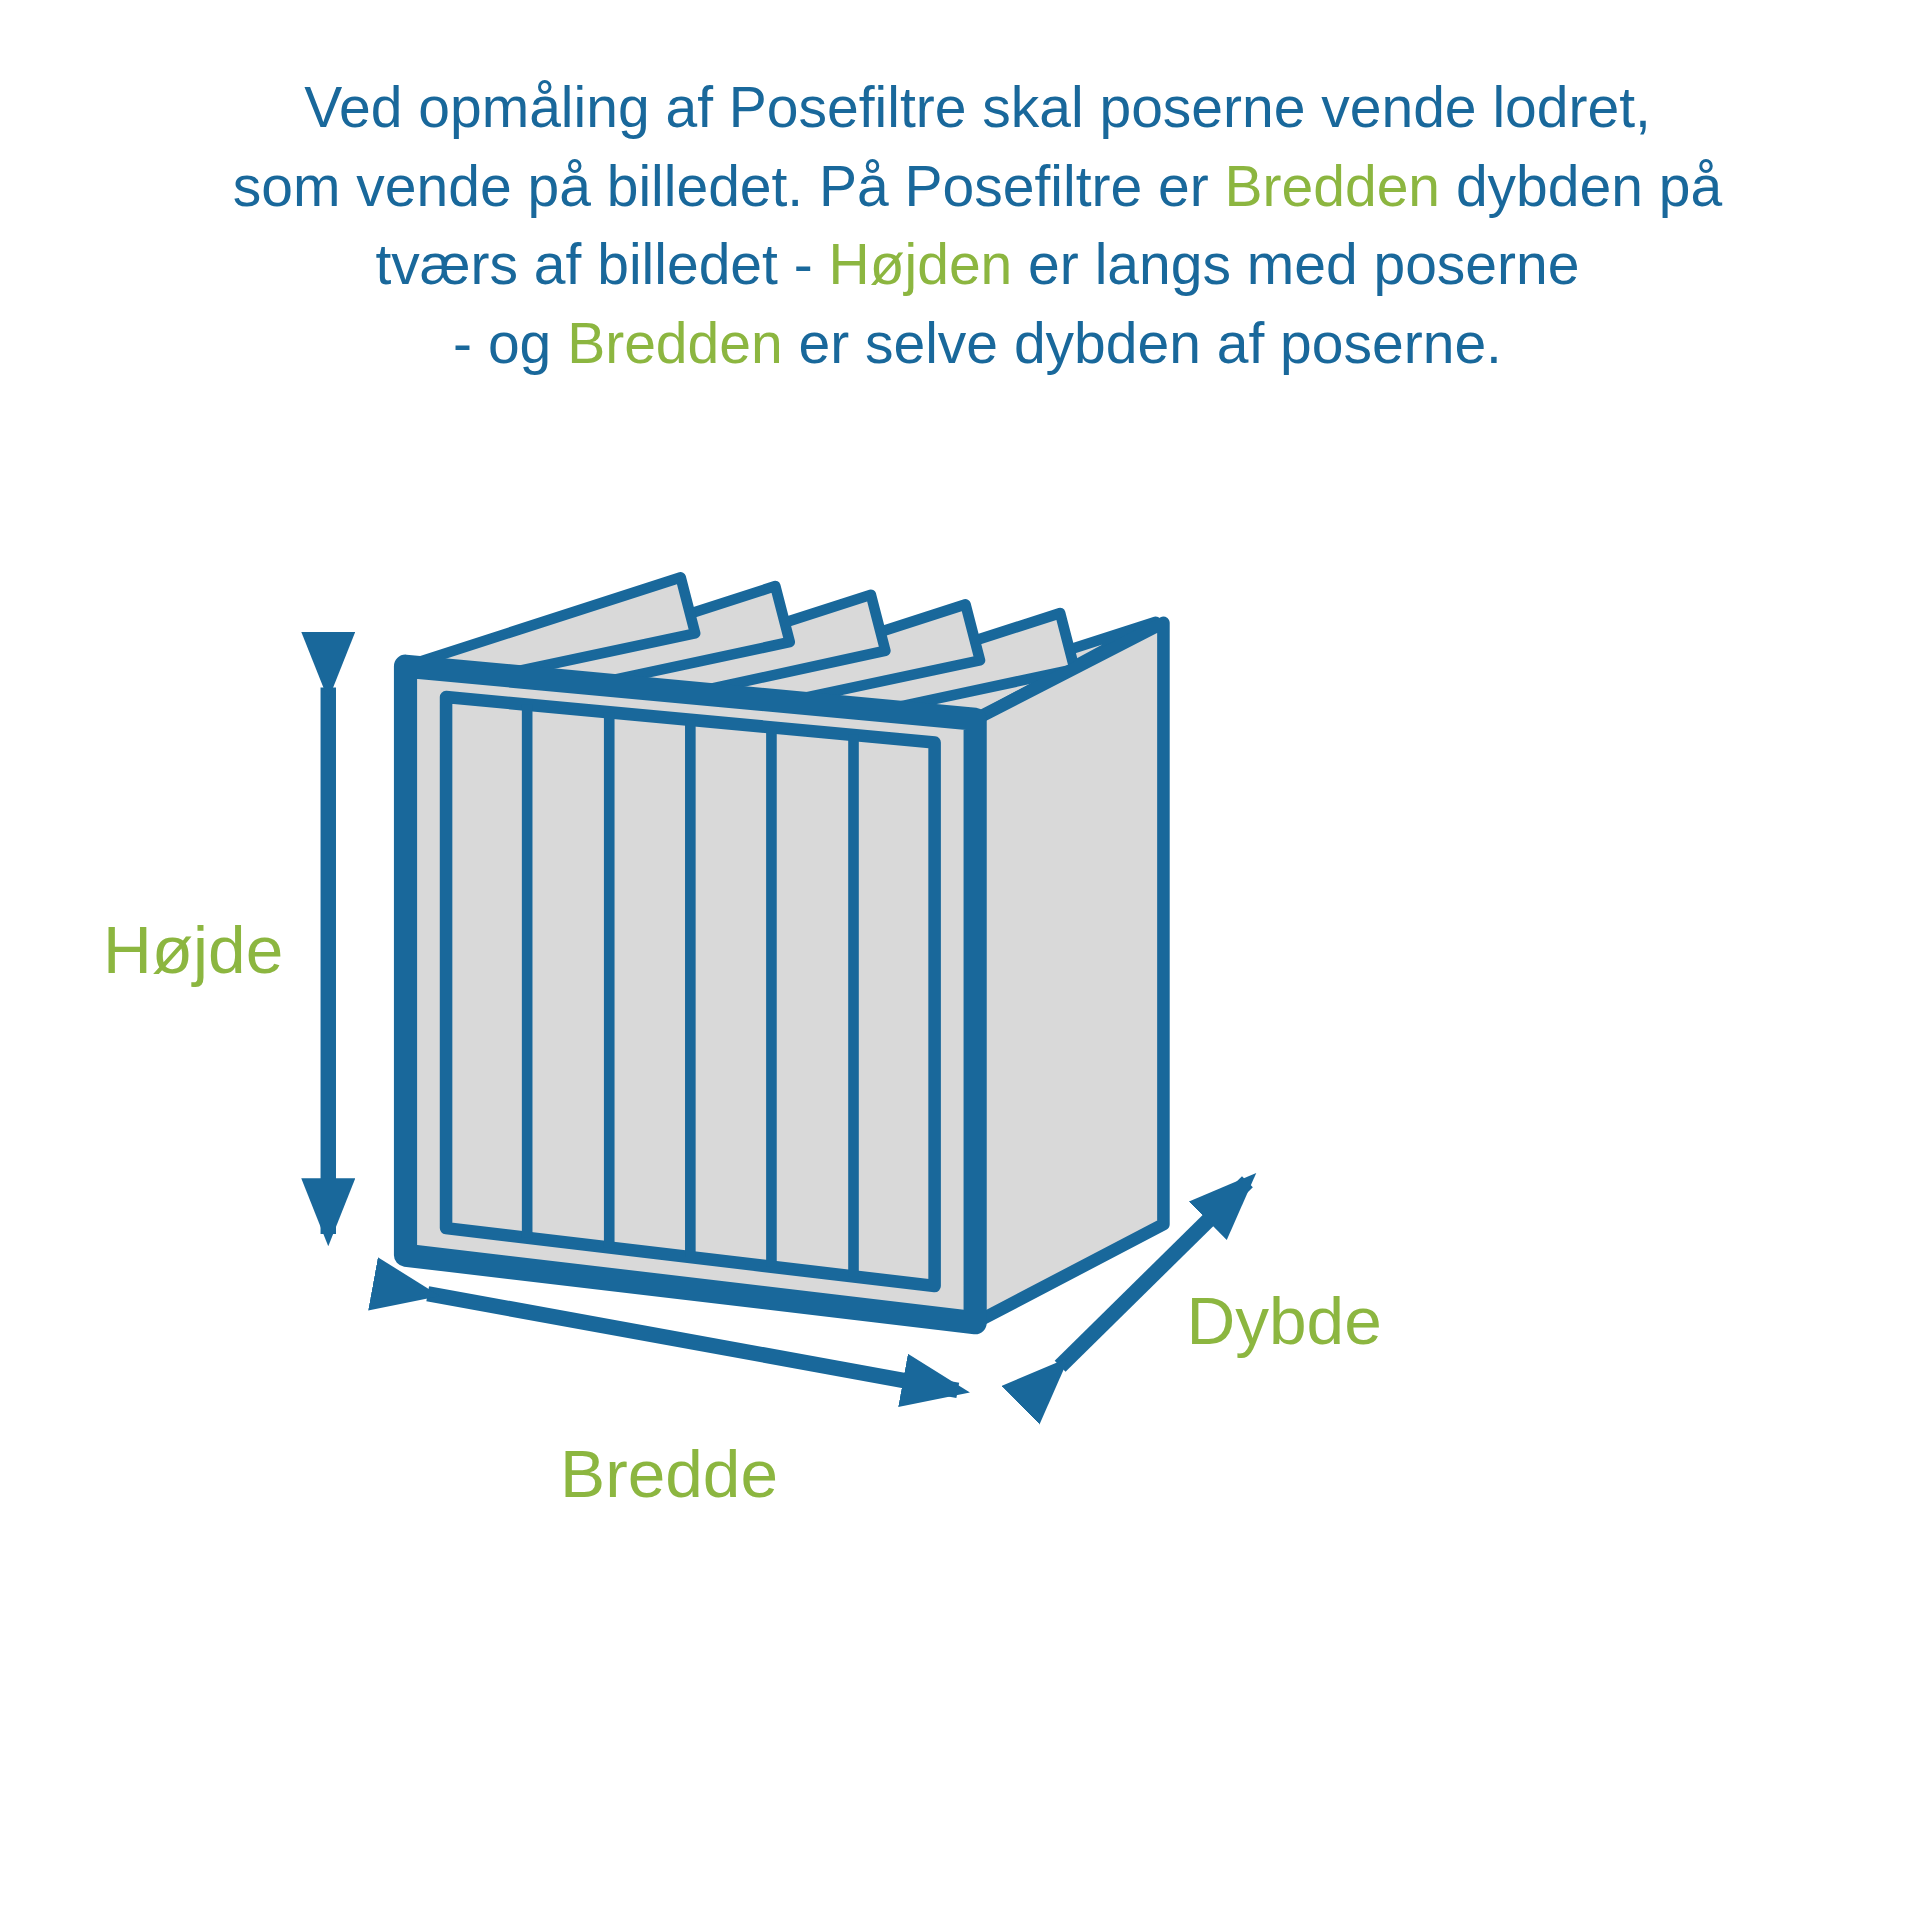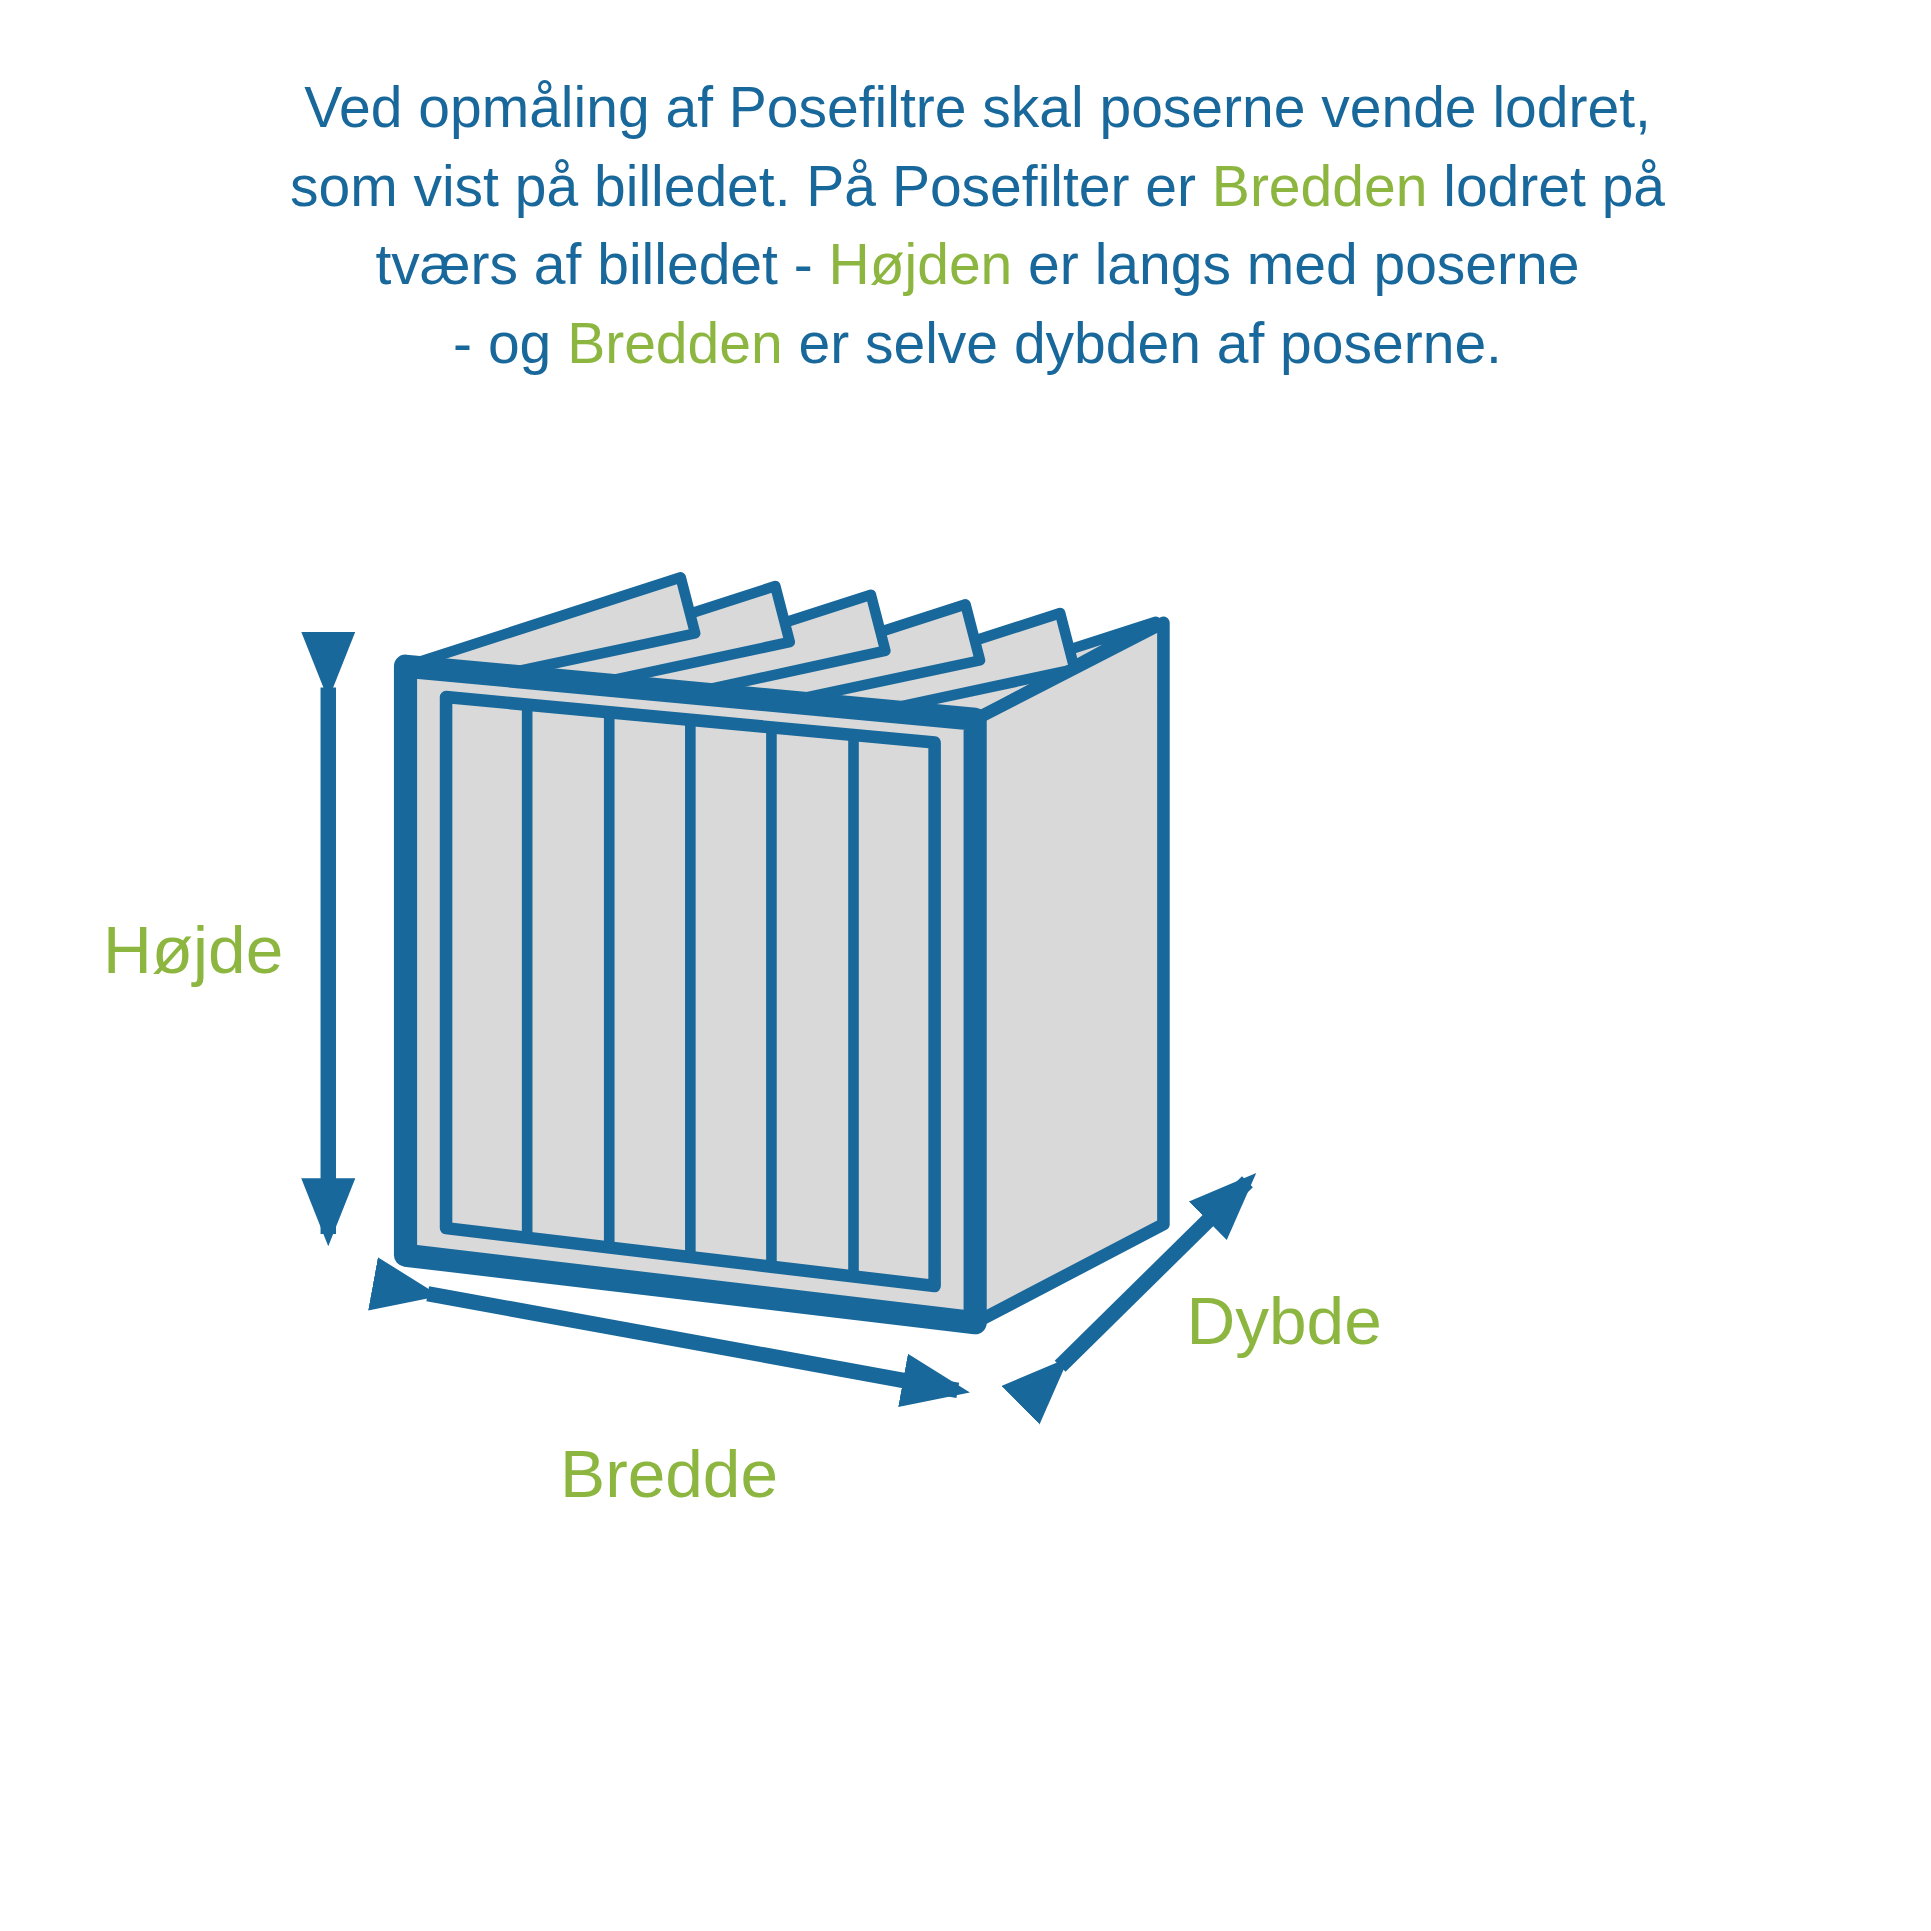--- a/index.html
+++ b/index.html
@@ -63,21 +63,21 @@
   }
 </style>
 </head>
 <body>
 
 <div class="page">
 
   <div class="header">
     <p class="description">
       <span>Ved opmåling af Posefiltre skal poserne vende lodret,</span><br>
-      <span>som vist på billedet. På Posefilter er </span><span class="green-word">Bredden</span><span> lodret på</span><br>
+      <span>som vende på billedet. På Posefiltre er </span><span class="green-word">Bredden</span><span> dybden på</span><br>
       <span>tværs af billedet - </span><span class="green-word">Højden</span><span> er langs med poserne</span><br>
       <span>- og </span><span class="green-word">Bredden</span><span> er selve dybden af poserne.</span>
     </p>
   </div>
 
   <div class="illustration-wrap">
     <svg width="1931" height="1931" viewBox="0 0 2000 2000">
       <defs>
         <marker id="arrowhead" markerUnits="strokeWidth" markerWidth="5" markerHeight="4" refX="3.6" refY="1.75" orient="auto">
           <path d="M0,0 L4.4,1.75 L0,3.5 Z" class="fill-blue"></path>

